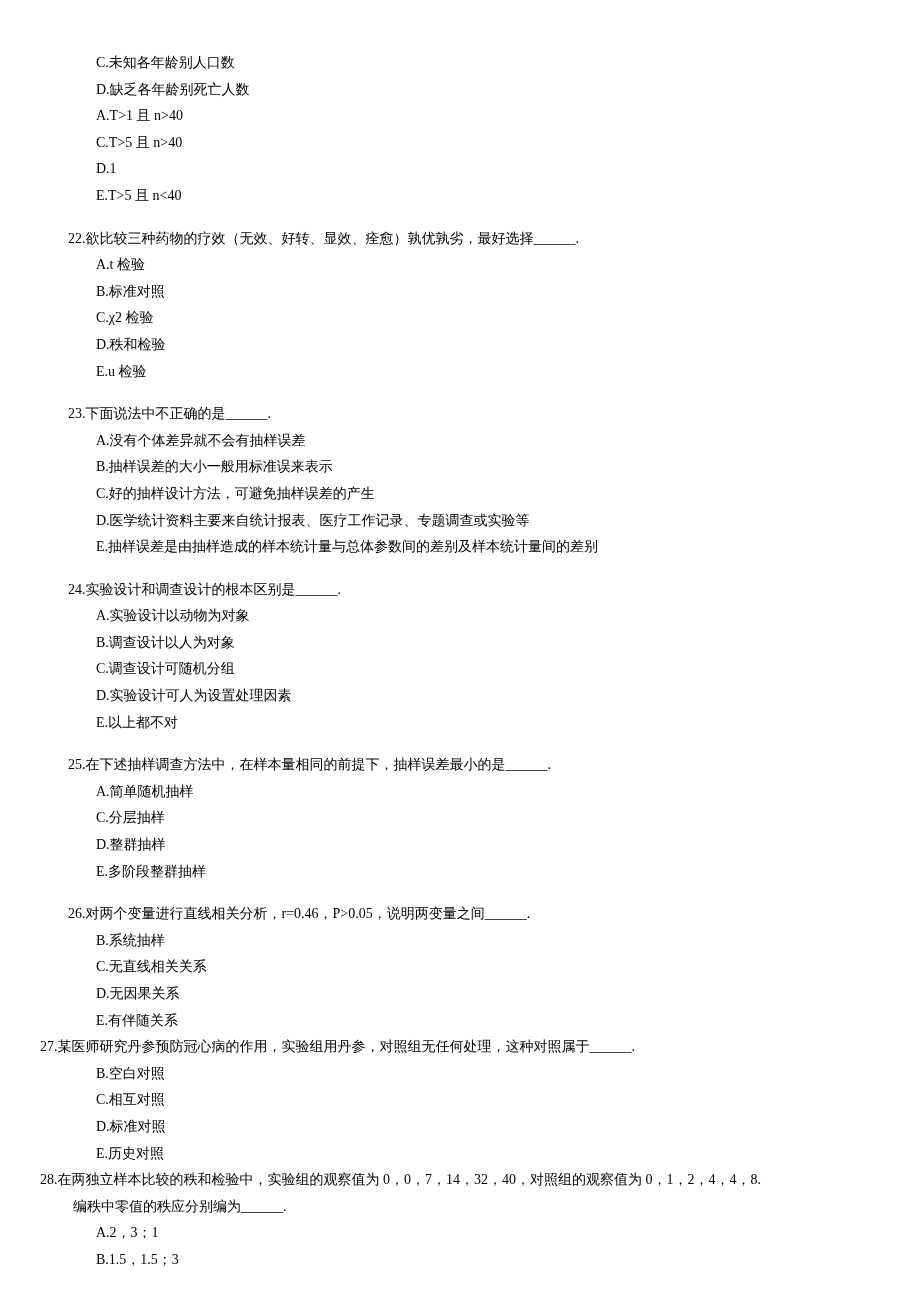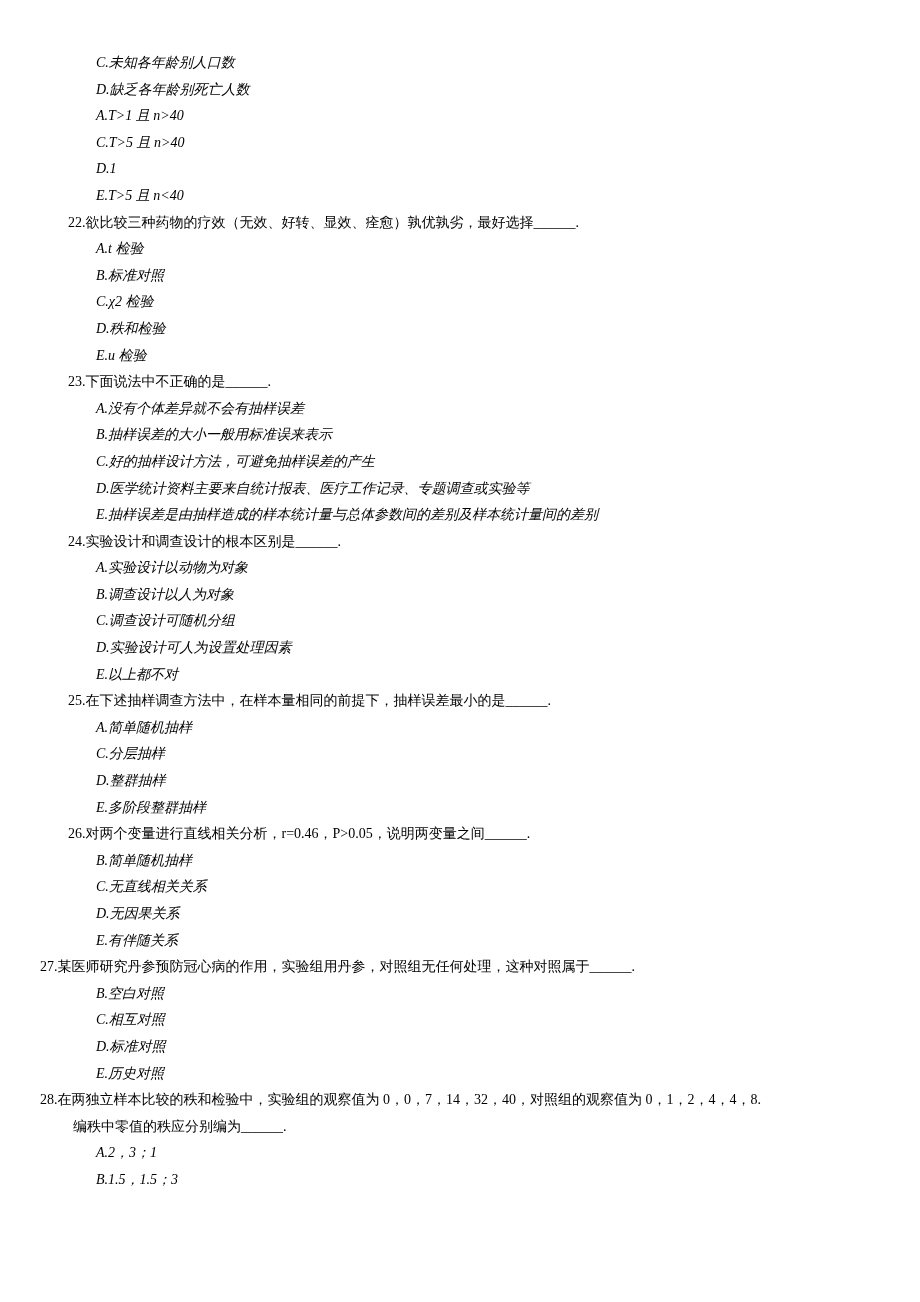--- a/index.html
+++ b/index.html
@@ -8,27 +8,27 @@
       line-height: 1.9;
       color: #000;
       background: #fff;
       margin: 0;
       padding: 50px 40px 40px 40px;
       width: 920px;
       box-sizing: border-box;
     }
     .option {
       padding-left: 56px;
-      font-style: italic;
     }
     .question {
       padding-left: 0;
     }
     .question.indent {
       padding-left: 28px;
+      margin-top: 16px;
     }
     .q28-line2 {
       padding-left: 0;
       margin-left: 33px;
     }
   </style>
 </head>
 <body>
 
 <div id="content">
@@ -55,21 +55,21 @@
     <div class="option">B.调查设计以人为对象</div>
     <div class="option">C.调查设计可随机分组</div>
     <div class="option">D.实验设计可人为设置处理因素</div>
     <div class="option">E.以上都不对</div>
     <div class="question indent">25.在下述抽样调查方法中，在样本量相同的前提下，抽样误差最小的是______.</div>
     <div class="option">A.简单随机抽样</div>
     <div class="option">C.分层抽样</div>
     <div class="option">D.整群抽样</div>
     <div class="option">E.多阶段整群抽样</div>
     <div class="question indent">26.对两个变量进行直线相关分析，r=0.46，P&gt;0.05，说明两变量之间______.</div>
-    <div class="option">B.简单随机抽样</div>
+    <div class="option">B.系统抽样</div>
     <div class="option">C.无直线相关关系</div>
     <div class="option">D.无因果关系</div>
     <div class="option">E.有伴随关系</div>
     <div class="question">27.某医师研究丹参预防冠心病的作用，实验组用丹参，对照组无任何处理，这种对照属于______.</div>
     <div class="option">B.空白对照</div>
     <div class="option">C.相互对照</div>
     <div class="option">D.标准对照</div>
     <div class="option">E.历史对照</div>
     <div class="question">28.在两独立样本比较的秩和检验中，实验组的观察值为 0，0，7，14，32，40，对照组的观察值为 0，1，2，4，4，8.</div>
     <div class="q28-line2">编秩中零值的秩应分别编为______.</div>

